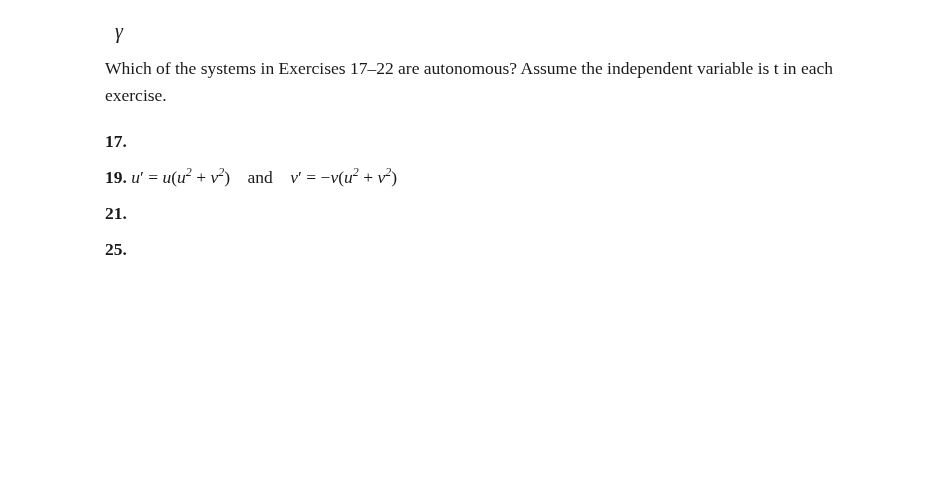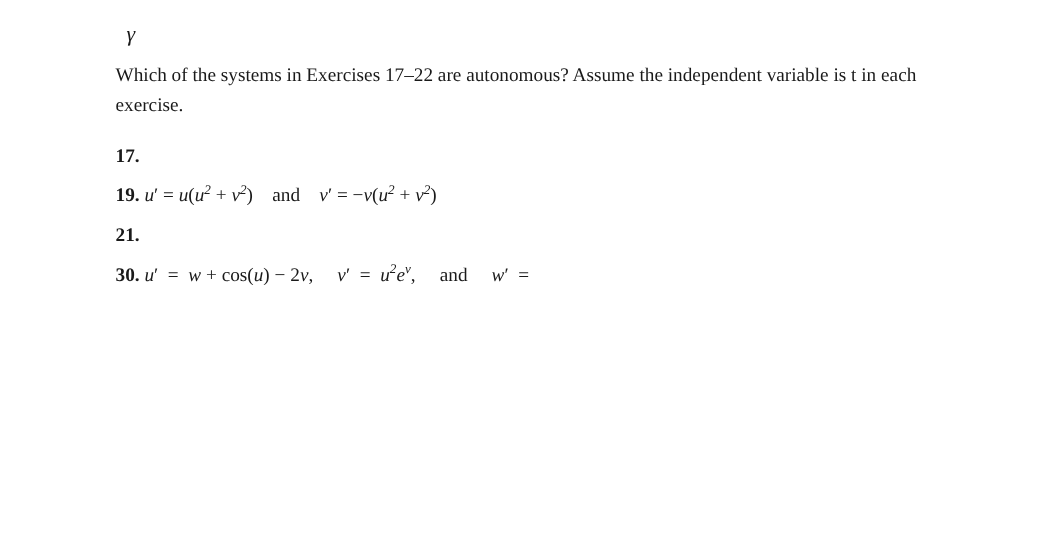--- a/index.html
+++ b/index.html
@@ -100,21 +100,18 @@
 
 
     <li class="exercise-item">
       <span class="exercise-content">
         <span><strong>21.</strong>&nbsp;</span>
       </span>
     </li>
 
     <li class="exercise-item">
       <span class="exercise-content">
-        <span><strong>30.</strong>&nbsp;</span>
-        <span>
-          <i>u</i>′ &nbsp;= &nbsp;<i>w</i> + cos(<i>u</i>) − 2<i>v</i>, &nbsp;&nbsp;&nbsp; <i>v</i>′ &nbsp;= &nbsp;<i>u</i><sup>2</sup><i>e</i><sup><i>v</i></sup>, &nbsp;&nbsp;&nbsp; and &nbsp;&nbsp;&nbsp; <i>w</i>′ &nbsp;=
-        </span>
+        <span><strong>25.</strong>&nbsp;</span>
       </span>
     </li>
 
   </ul>
 </div>
 
 </body></html>

